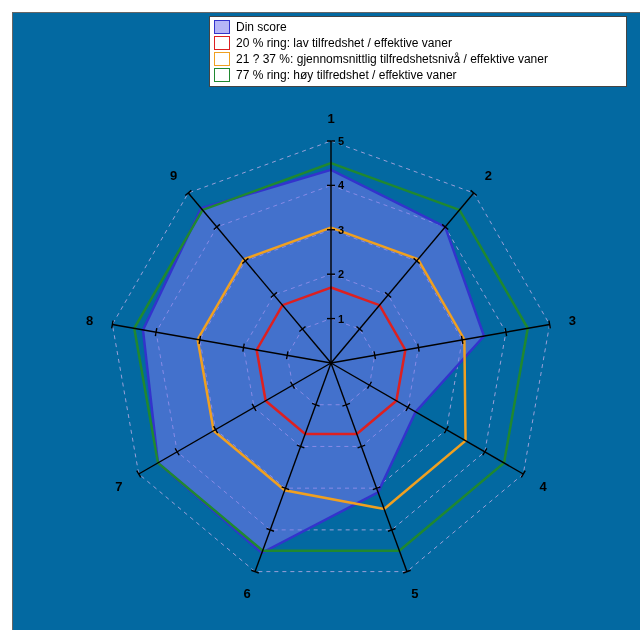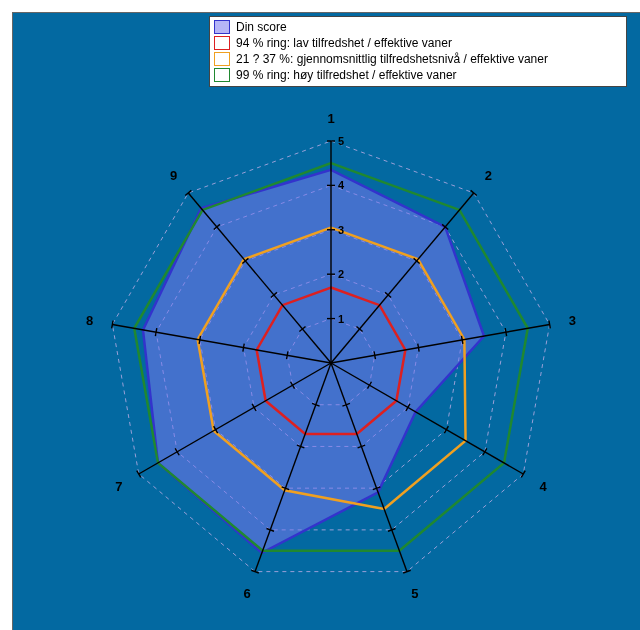--- a/index.html
+++ b/index.html
@@ -88,29 +88,29 @@
       <line x1="172.23697287711232" y1="182.50928406633304" x2="178.36532842206415" y2="177.36698318884075" stroke="#000" stroke-width="1.4"></line>
     </svg>
 
   <div class="legend">
       <div class="legend-row">
         <span class="swatch" style="background: rgba(120, 120, 240, 0.55); border-color: rgb(51, 51, 204);"></span>
         <span>Din score</span>
       </div>
       <div class="legend-row">
         <span class="swatch" style="background: rgb(255, 255, 255); border-color: rgb(221, 32, 32);"></span>
-        <span>94 % ring: lav tilfredshet / effektive vaner</span>
+        <span>20 % ring: lav tilfredshet / effektive vaner</span>
       </div>
       <div class="legend-row">
         <span class="swatch" style="background: rgb(255, 255, 255); border-color: rgb(240, 160, 32);"></span>
         <span>21 ? 37 %: gjennomsnittlig tilfredshetsnivå / effektive vaner</span>
       </div>
       <div class="legend-row">
         <span class="swatch" style="background: rgb(255, 255, 255); border-color: rgb(32, 136, 48);"></span>
-        <span>99 % ring: høy tilfredshet / effektive vaner</span>
+        <span>77 % ring: høy tilfredshet / effektive vaner</span>
       </div>
     </div>
 
 <div class="tick-label" style="left: 328px; top: 305.6px;">1</div>
     <div class="tick-label" style="left: 328px; top: 261.2px;">2</div>
     <div class="tick-label" style="left: 328px; top: 216.8px;">3</div>
     <div class="tick-label" style="left: 328px; top: 172.4px;">4</div>
     <div class="tick-label" style="left: 328px; top: 128px;">5</div>
     <div class="axis-label" style="left: 318px; top: 105px;">1</div>
     <div class="axis-label" style="left: 475.483px; top: 162.319px;">2</div>

